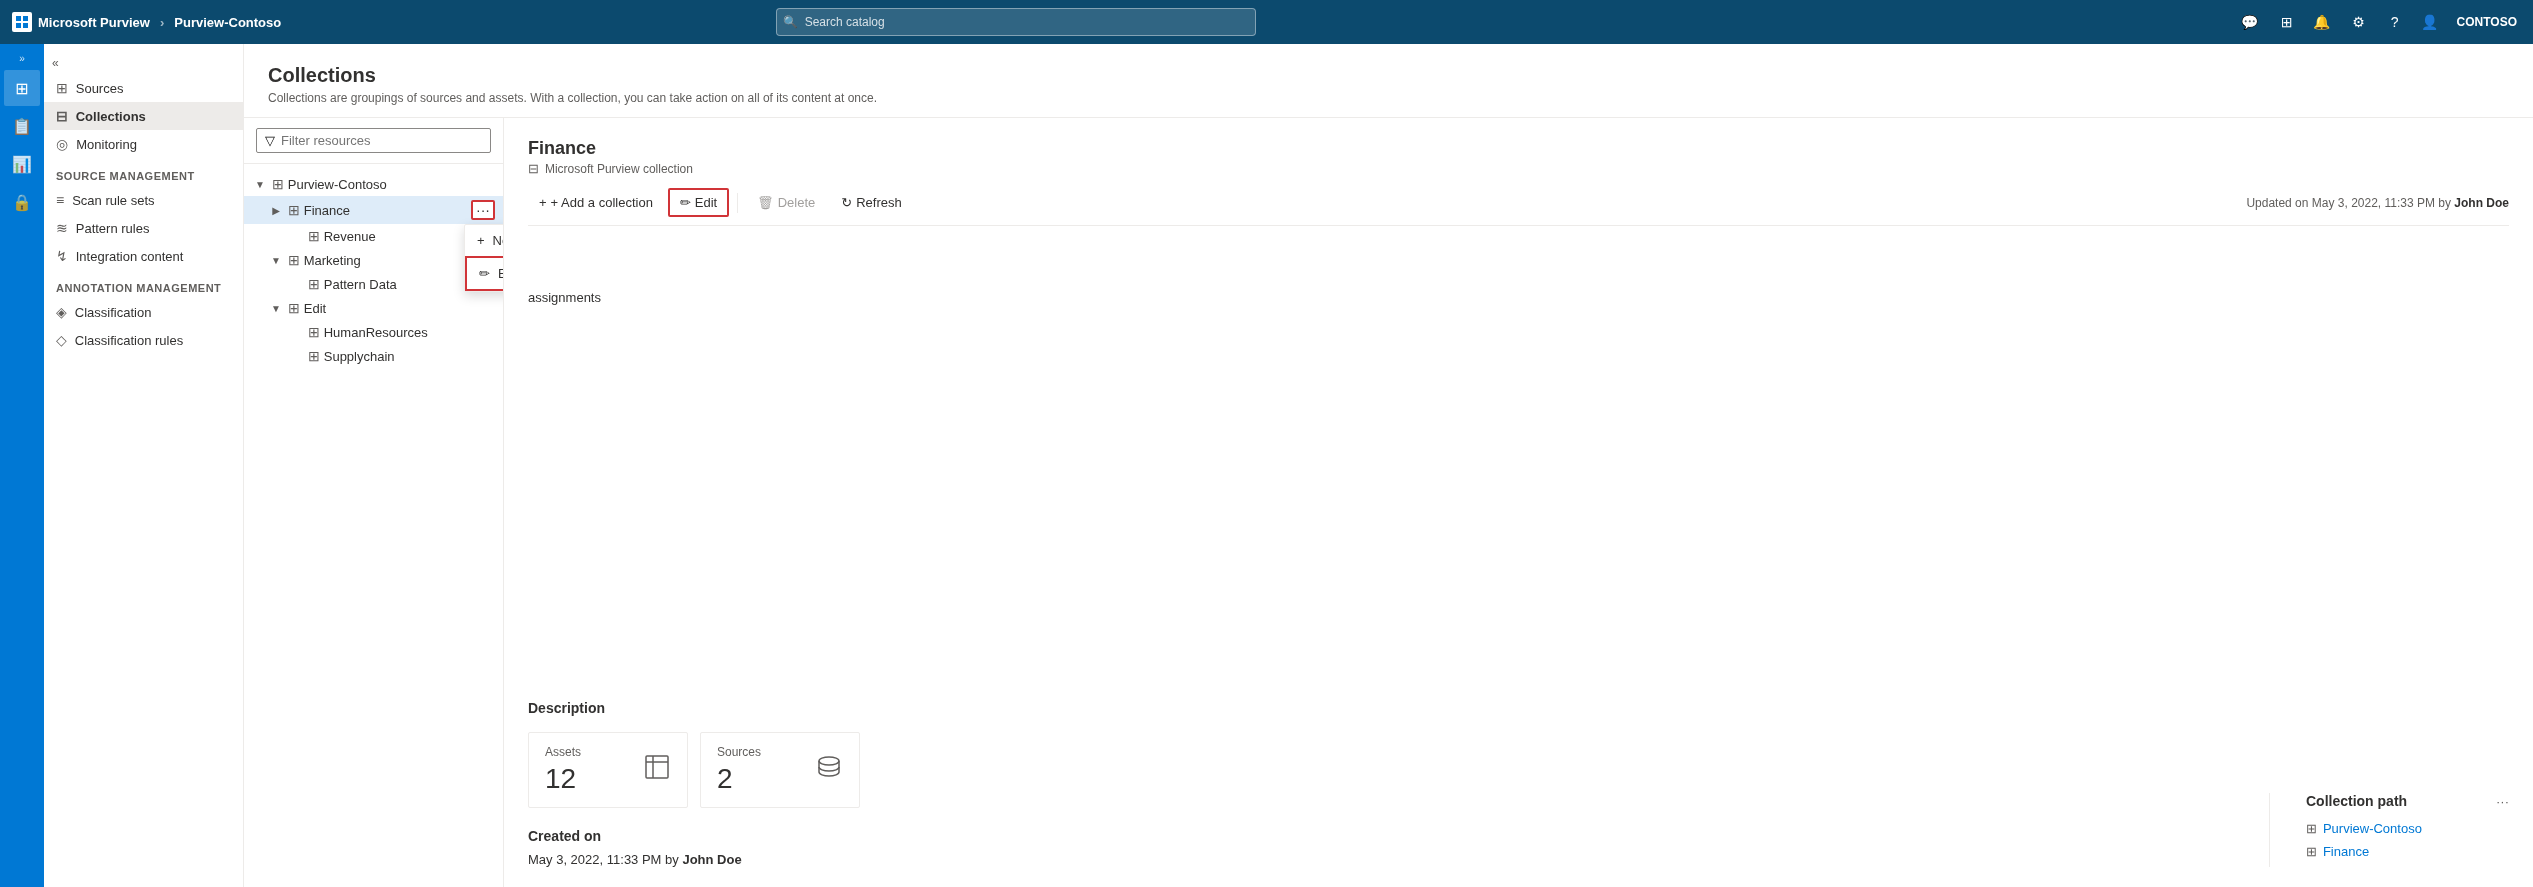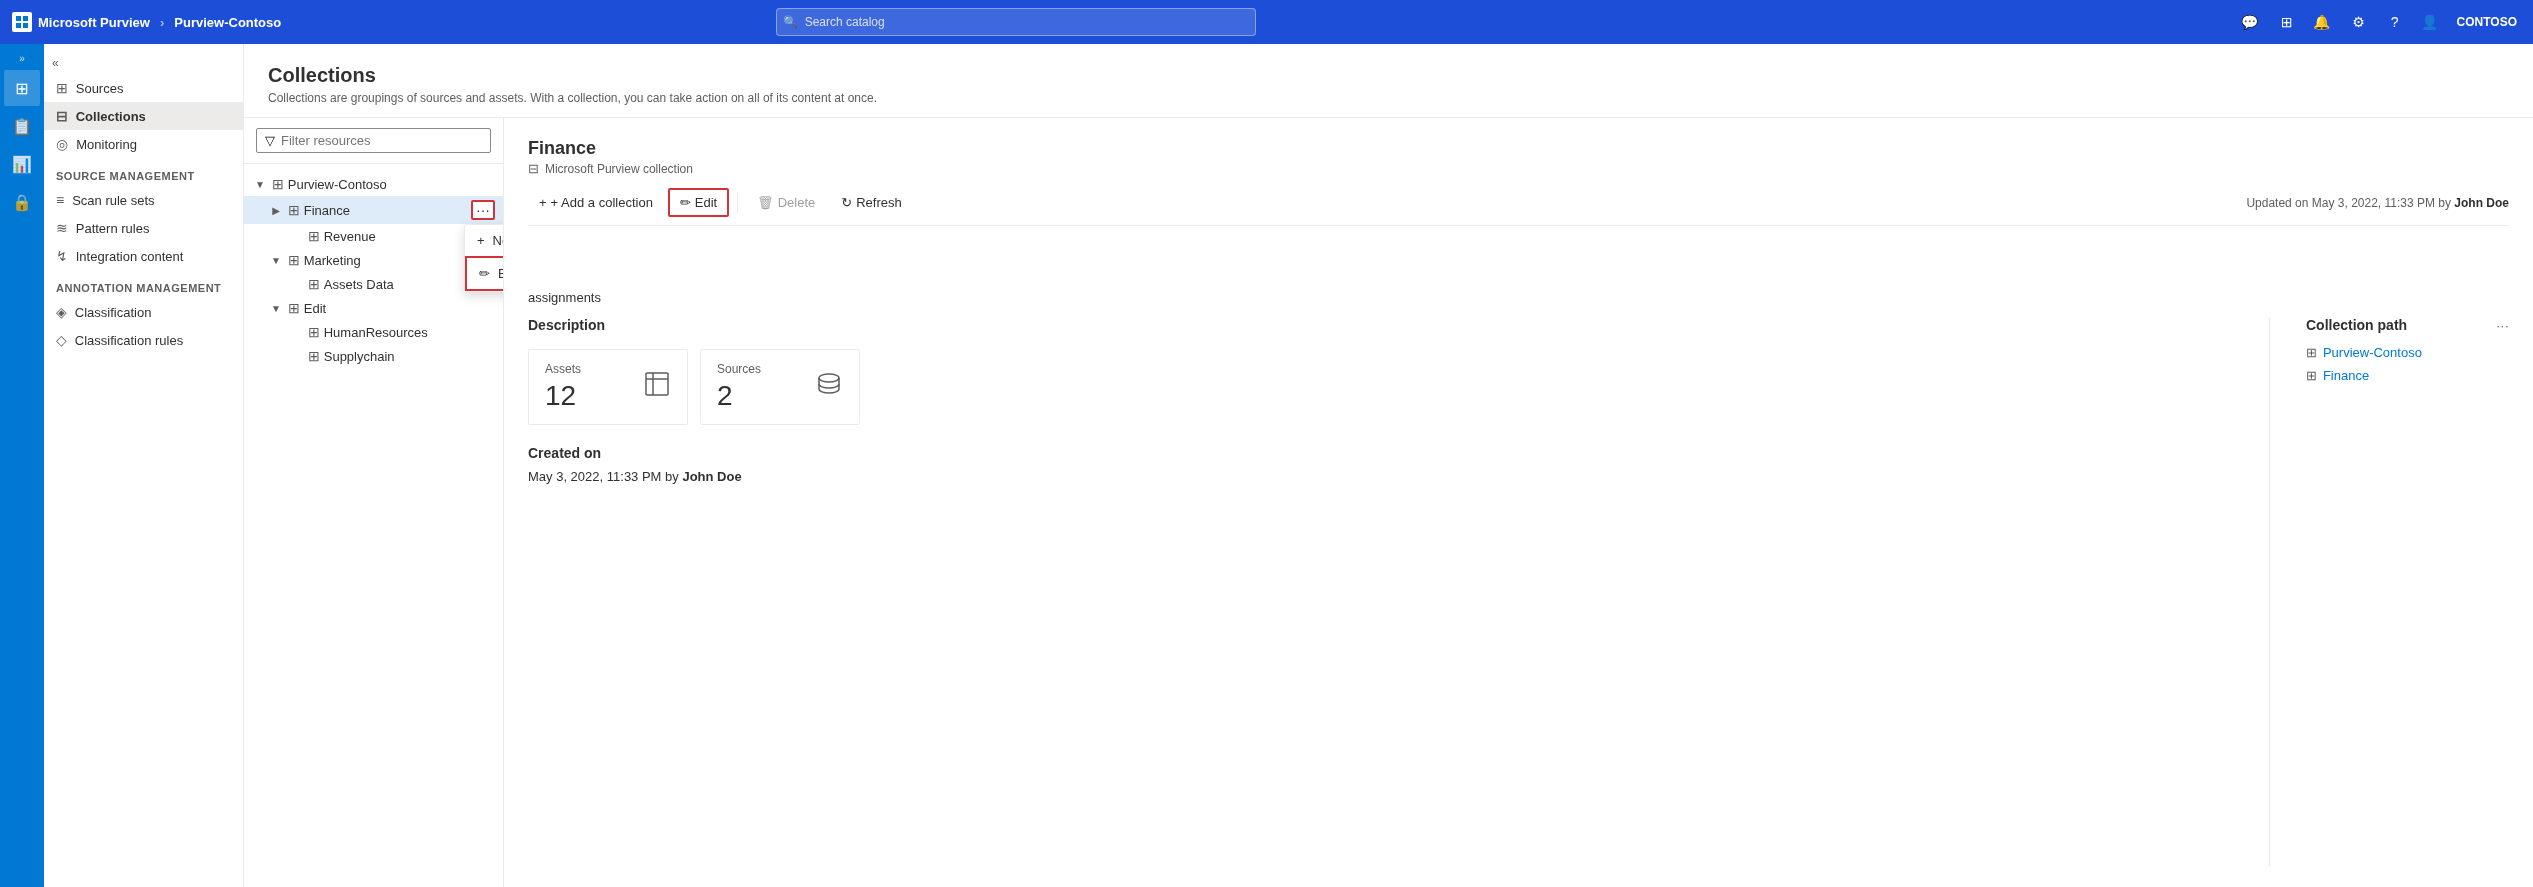--- a/index.html
+++ b/index.html
@@ -2,21 +2,21 @@
 <html><head>
   <meta charset="utf-8">
   <style>
     * { box-sizing: border-box; margin: 0; padding: 0; }
     body { font-family: 'Segoe UI', sans-serif; font-size: 13px; background: #f3f2f1; overflow: hidden; }
 
     
     .topbar {
       display: flex;
       align-items: center;
-      background: #1d4ed8;
+      background: #0c4a6e;
       height: 44px;
       padding: 0 12px;
       gap: 8px;
       position: relative;
       z-index: 100;
     }
     .topbar-brand {
       display: flex;
       align-items: center;
       gap: 6px;
@@ -500,21 +500,21 @@
 
           <div class="tree-node indent-1">
             <span class="expand-btn">▼</span>
             <span class="node-icon">⊞</span>
             <span class="node-label">Marketing</span>
           </div>
 
           <div class="tree-node indent-2">
             <span class="expand-btn"> </span>
             <span class="node-icon">⊞</span>
-            <span class="node-label">Assets Data</span>
+            <span class="node-label">Pattern Data</span>
           </div>
 
           <div class="tree-node indent-1">
             <span class="expand-btn">▼</span>
             <span class="node-icon">⊞</span>
             <span class="node-label">Edit</span>
           </div>
 
           <div class="tree-node indent-2">
             <span class="expand-btn"> </span>
@@ -558,21 +558,21 @@
             <span>Refresh</span>
           </button>
           <div class="updated-info">
             <span>Updated on May 3, 2022, 11:33 PM by</span>
             <strong>John Doe</strong>
           </div>
         </div>
 
         <div style="font-size:13px;color:#323130;margin-bottom:12px;margin-top:48px;">assignments</div>
 
-        <div style="display:flex; gap:0; flex:1;">
+        <div style="display:flex; gap:0; flex:1;align-items:flex-end;">
 
           <div style="flex:1;">
 
             <div class="section-title">Description</div>
 
             <div class="stats-row">
               <div class="stat-card">
                 <div class="stat-left">
                   <div class="stat-label">Assets</div>
                   <div class="stat-value">12</div>

